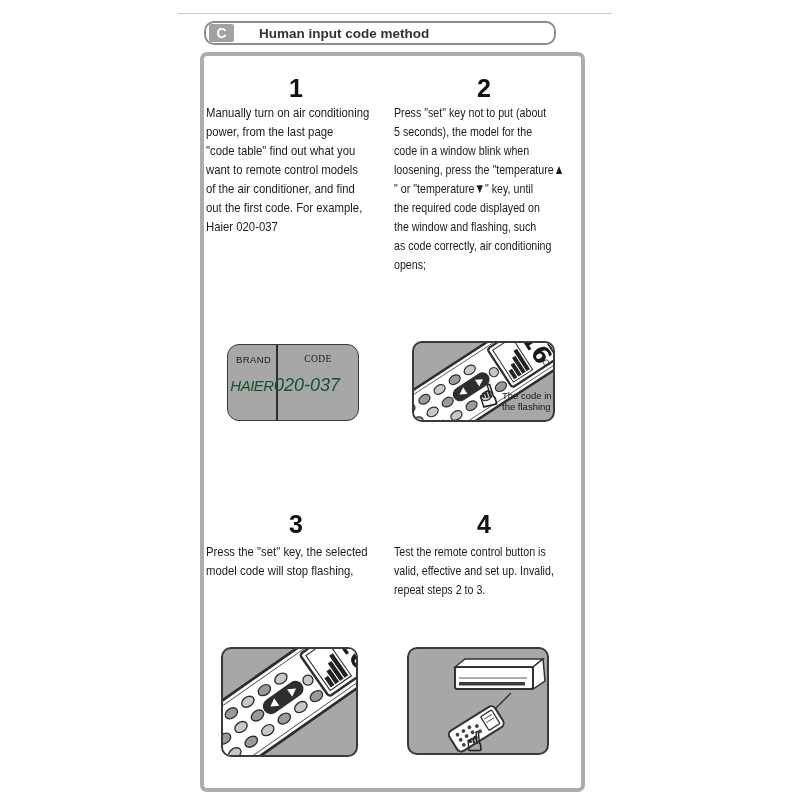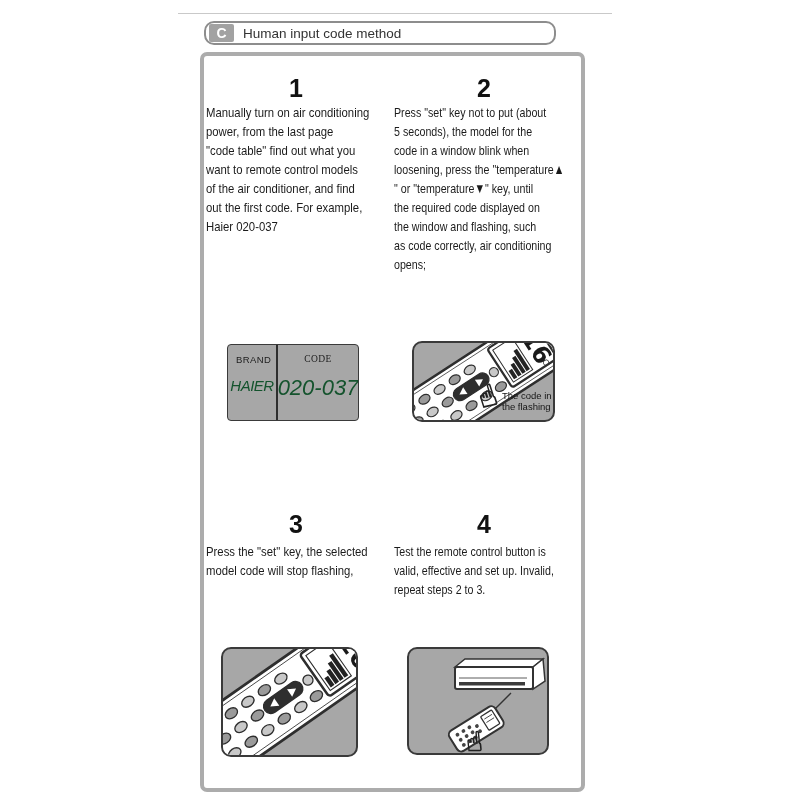--- a/index.html
+++ b/index.html
@@ -11,41 +11,41 @@
   
   .header-pill{
     position:absolute;left:204px;top:21px;width:352px;height:24px;
     border:2px solid #8d8d8d;border-radius:10px;background:#fff;
     display:flex;align-items:center;box-sizing:border-box;
   }
   .badge{
     width:25px;height:18px;margin-left:3px;background:#a2a2a2;color:#fff;
     font-weight:bold;font-size:14px;line-height:18px;text-align:center;border-radius:2px;
   }
-  .header-title{margin-left:9px;font-size:13.5px;color:#333;}
+  .header-title{margin-left:25px;font-size:13.5px;color:#333;font-weight:bold;}
   
   .panel{
     position:absolute;left:200px;top:52px;width:385px;height:740px;
     border:4.5px solid #acacac;border-radius:7px;background:#fff;box-sizing:border-box;overflow:hidden;
   }
   .step-num{position:absolute;width:180px;text-align:center;font-size:25px;font-weight:bold;color:#111;}
   .step-text{
     position:absolute;font-size:13.5px;line-height:19px;color:#1b1b1b;
     white-space:pre-line;transform-origin:0 0;width:250px;
   }
   .sx-87{transform:scaleX(0.84);}
   .sx-79{transform:scaleX(0.79);}
   
   .illo{
     position:absolute;background:#a7a7a7;border:2px solid #3a3a3a;border-radius:10px;
     overflow:hidden;box-sizing:border-box;
   }
   .illo svg{display:block;}
   
-  .bt{border-radius:4px;}
+  .bt{border-radius:12px;}
   .bt-divider{position:absolute;left:48px;top:0;bottom:0;width:1.5px;background:#2e2e2e;}
   .bt-label{position:absolute;font-size:9.5px;color:#1d1d1d;letter-spacing:.4px;}
   .bt-value{position:absolute;color:#14532d;font-style:italic;}
 </style>
 </head>
 <body>
 
 <svg width="0" height="0" style="position:absolute" aria-hidden="true">
   <defs>
     <g id="remote-def">
@@ -116,21 +116,21 @@
 the required code displayed on
 the window and flashing, such
 as code correctly, air conditioning
 opens;</div>
 
   <div class="illo bt" style="left:23px;top:288px;width:132px;height:77px;border-width:1.5px;">
     <div class="bt-divider"></div>
     <div class="bt-label" style="left:8px;top:9px;">BRAND</div>
     <div class="bt-label" style="left:48px;width:84px;text-align:center;top:9px;font-family:Liberation Serif, serif;">CODE</div>
     <div class="bt-value" style="left:0;width:48px;text-align:center;top:32px;font-size:15px;letter-spacing:-0.5px;">HAIER</div>
-    <div class="bt-value" style="left:48px;width:84px;text-align:center;top:30px;font-size:22px;">020-037</div>
+    <div class="bt-value" style="left:37px;width:84px;text-align:center;top:30px;font-size:18px;">020-037</div>
   </div>
 
   <div class="illo" style="left:208px;top:285px;width:143px;height:81px;">
     <svg width="139" height="77" viewBox="0 0 139 77">
       <use href="#remote-def" transform="translate(-24,62) rotate(-33)"></use>
       <text x="68" y="66" font-size="30" transform="rotate(-18 68 66)" font-family="DejaVu Sans, sans-serif" fill="#ffffff" stroke="#222222" stroke-width="1">☝</text>
       <text x="88" y="56" font-size="9.5" fill="#151515">The code in</text>
       <text x="88" y="67" font-size="9.5" fill="#151515">the flashing</text>
     </svg>
   </div>

